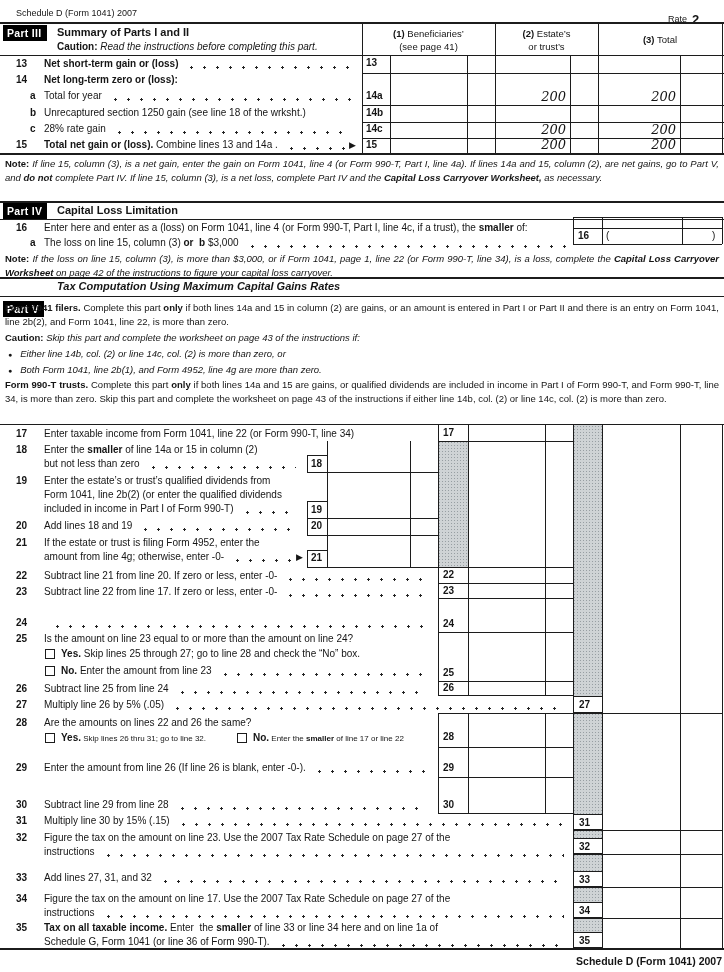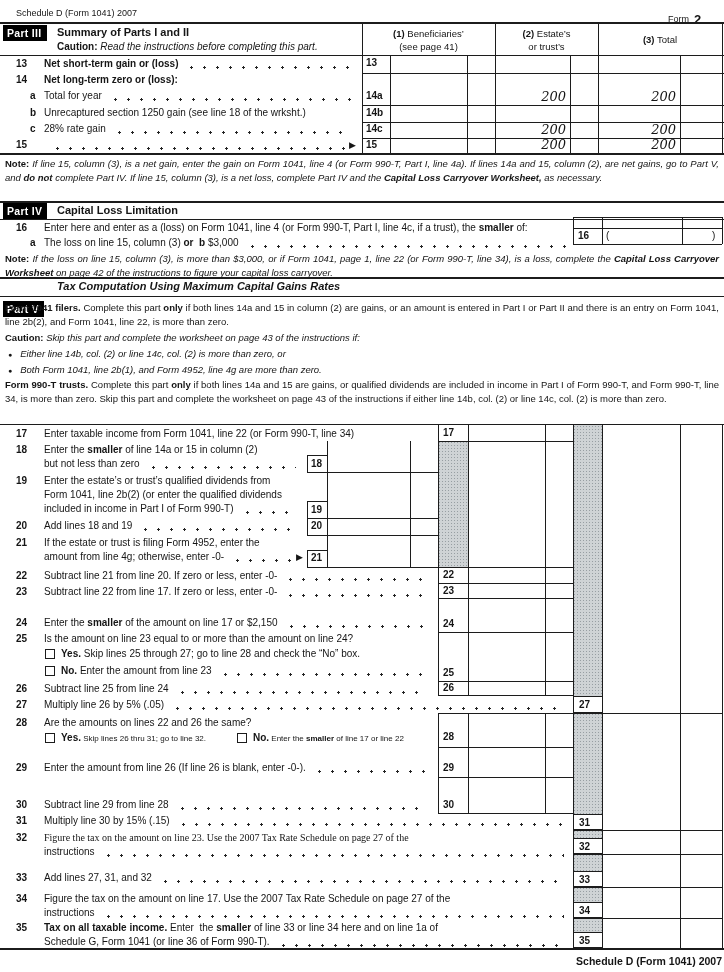--- a/index.html
+++ b/index.html
@@ -39,21 +39,21 @@
   .hdr{position:absolute;font-size:9px;}
   .ftr{position:absolute;font-weight:bold;font-size:10.5px;text-align:right;}
 </style>
 </head>
 <body>
 
 <div id="form-page">
 
   <div class="hdr" style="left:16px;top:8px;">Schedule D (Form 1041) 2007</div>
   <div class="hdr" style="left:668px;top:9px;display:flex;align-items:flex-end;">
-      <span>Form</span>
+      <span>Rate</span>
       <span class="b" style="font-size:13px;margin-left:5px;position:relative;top:3px;">2</span>
     </div>
 
   <div class="hl" style="left:0;top:22px;width:724px;height:2px;"></div>
   <div class="badge" style="left:3px;top:25px;">Part III</div>
   <div class="ptitle" style="left:57px;top:26px;">Summary of Parts I and II</div>
   <div class="row" style="left:57px;top:41px;"><span class="t"><span class="b">Caution:</span><span class="i"> Read the instructions before completing this part.</span></span></div>
 
   <div class="colhead" style="left:362px;top:27px;width:133px;"><span class="b">(1)</span><span> Beneficiaries’</span><br><span>(see page 41)</span></div>
   <div class="colhead" style="left:495px;top:27px;width:103px;"><span class="b">(2)</span><span> Estate’s</span><br><span>or trust’s</span></div>
@@ -72,21 +72,21 @@
   <div class="vl" style="left:570px;top:55px;height:98px;"></div>
   <div class="vl" style="left:598px;top:22px;height:131px;"></div>
   <div class="vl" style="left:680px;top:55px;height:98px;"></div>
   <div class="vl" style="left:722px;top:22px;height:131px;"></div>
 
   <div class="row" style="left:16px;top:58px;width:340px;"><span class="num">13</span><span class="t b">Net short-term gain or (loss)</span><span class="dots"></span></div>
   <div class="row" style="left:16px;top:74px;width:340px;"><span class="num">14</span><span class="t b">Net long-term zero or (loss):</span></div>
   <div class="row" style="left:30px;top:90px;width:326px;"><span class="letter">a</span><span class="t">Total for year</span><span class="dots"></span></div>
   <div class="row" style="left:30px;top:107px;width:326px;"><span class="letter">b</span><span class="t">Unrecaptured section 1250 gain (see line 18 of the wrksht.)</span></div>
   <div class="row" style="left:30px;top:123px;width:326px;"><span class="letter">c</span><span class="t">28% rate gain</span><span class="dots"></span></div>
-  <div class="row" style="left:16px;top:139px;width:340px;"><span class="num">15</span><span class="dots"></span><span class="arrow">▶</span></div>
+  <div class="row" style="left:16px;top:139px;width:340px;"><span class="num">15</span><span class="t"><span class="b">Total net gain or (loss).</span><span> Combine lines 13 and 14a .</span></span><span class="dots"></span><span class="arrow">▶</span></div>
 
   <div class="boxnum" style="left:366px;top:57px;">13</div>
   <div class="boxnum" style="left:366px;top:90px;">14a</div>
   <div class="boxnum" style="left:366px;top:107px;">14b</div>
   <div class="boxnum" style="left:366px;top:123px;">14c</div>
   <div class="boxnum" style="left:366px;top:139px;">15</div>
 
   <div class="cell" style="left:390px;top:55px;width:105px;height:18px;"></div>
   <div class="cell" style="left:495px;top:55px;width:103px;height:18px;"></div>
   <div class="cell" style="left:598px;top:55px;width:124px;height:18px;"></div>
@@ -207,33 +207,33 @@
   <div class="row" style="left:16px;top:444px;width:284px;"><span class="num">18</span><span class="t"><span>Enter the </span><span class="b">smaller</span><span> of line 14a or 15 in column (2)</span></span></div>
   <div class="row" style="left:44px;top:458px;width:256px;"><span class="t">but not less than zero</span><span class="dots"></span></div>
   <div class="row" style="left:16px;top:475px;width:284px;"><span class="num">19</span><span class="t">Enter the estate’s or trust’s qualified dividends from</span></div>
   <div class="row" style="left:44px;top:489px;width:256px;"><span class="t">Form 1041, line 2b(2) (or enter the qualified dividends</span></div>
   <div class="row" style="left:44px;top:503px;width:256px;"><span class="t">included in income in Part I of Form 990-T)</span><span class="dots"></span></div>
   <div class="row" style="left:16px;top:520px;width:284px;"><span class="num">20</span><span class="t">Add lines 18 and 19</span><span class="dots"></span></div>
   <div class="row" style="left:16px;top:537px;width:284px;"><span class="num">21</span><span class="t">If the estate or trust is filing Form 4952, enter the</span></div>
   <div class="row" style="left:44px;top:551px;width:259px;"><span class="t">amount from line 4g; otherwise, enter -0-</span><span class="dots"></span><span class="arrow">▶</span></div>
   <div class="row" style="left:16px;top:570px;width:416px;"><span class="num">22</span><span class="t">Subtract line 21 from line 20. If zero or less, enter -0-</span><span class="dots"></span></div>
   <div class="row" style="left:16px;top:586px;width:416px;"><span class="num">23</span><span class="t">Subtract line 22 from line 17. If zero or less, enter -0-</span><span class="dots"></span></div>
-  <div class="row" style="left:16px;top:617px;width:416px;"><span class="num">24</span><span class="t"><span>Enter the </span><span class="b">smaller</span><span> of the amount on line 17 or $2,150</span></span><span class="dots"></span></div>
+  <div class="row" style="left:16px;top:617px;width:416px;"><span class="num">24</span><span class="dots"></span></div>
   <div class="row" style="left:16px;top:633px;width:416px;"><span class="num">25</span><span class="t">Is the amount on line 23 equal to or more than the amount on line 24?</span></div>
   <div class="row" style="left:45px;top:648px;width:387px;"><span class="cb"></span><span class="t"><span class="b">Yes.</span><span> Skip lines 25 through 27; go to line 28 and check the “No” box.</span></span></div>
   <div class="row" style="left:45px;top:665px;width:387px;"><span class="cb"></span><span class="t"><span class="b">No.</span><span> Enter the amount from line 23</span></span><span class="dots"></span></div>
   <div class="row" style="left:16px;top:683px;width:416px;"><span class="num">26</span><span class="t">Subtract line 25 from line 24</span><span class="dots"></span></div>
   <div class="row" style="left:16px;top:699px;width:552px;"><span class="num">27</span><span class="t">Multiply line 26 by 5% (.05)</span><span class="dots"></span></div>
   <div class="row" style="left:16px;top:717px;width:416px;"><span class="num">28</span><span class="t">Are the amounts on lines 22 and 26 the same?</span></div>
   <div class="row" style="left:45px;top:732px;width:188px;"><span class="cb"></span><span class="t"><span class="b">Yes.</span><span class="sm"> Skip lines 26 thru 31; go to line 32.</span></span></div>
   <div class="row" style="left:237px;top:732px;width:196px;"><span class="cb"></span><span class="t"><span class="b">No.</span><span class="sm"> Enter the </span><span class="sm b">smaller</span><span class="sm"> of line 17 or line 22</span></span></div>
   <div class="row" style="left:16px;top:762px;width:416px;"><span class="num">29</span><span class="t">Enter the amount from line 26 (If line 26 is blank, enter -0-).</span><span class="dots"></span></div>
   <div class="row" style="left:16px;top:799px;width:416px;"><span class="num">30</span><span class="t">Subtract line 29 from line 28</span><span class="dots"></span></div>
   <div class="row" style="left:16px;top:815px;width:552px;"><span class="num">31</span><span class="t">Multiply line 30 by 15% (.15)</span><span class="dots"></span></div>
-  <div class="row" style="left:16px;top:832px;width:552px;"><span class="num">32</span><span class="t" style="width:510px;text-align:justify;font-family:Liberation Serif, serif;">Figure the tax on the amount on line 23. Use the 2007 Tax Rate Schedule on page 27 of the</span></div>
+  <div class="row" style="left:16px;top:832px;width:552px;"><span class="num">32</span><span class="t" style="width:510px;text-align:justify;">Figure the tax on the amount on line 23. Use the 2007 Tax Rate Schedule on page 27 of the</span></div>
   <div class="row" style="left:44px;top:846px;width:524px;"><span class="t">instructions</span><span class="dots"></span></div>
   <div class="row" style="left:16px;top:872px;width:552px;"><span class="num">33</span><span class="t">Add lines 27, 31, and 32</span><span class="dots"></span></div>
   <div class="row" style="left:16px;top:893px;width:552px;"><span class="num">34</span><span class="t" style="width:510px;text-align:justify;">Figure the tax on the amount on line 17. Use the 2007 Tax Rate Schedule on page 27 of the</span></div>
   <div class="row" style="left:44px;top:907px;width:524px;"><span class="t">instructions</span><span class="dots"></span></div>
   <div class="row" style="left:16px;top:922px;width:552px;"><span class="num">35</span><span class="t"><span class="b">Tax on all taxable income.</span><span> Enter  the </span><span class="b">smaller</span><span> of line 33 or line 34 here and on line 1a of</span></span></div>
   <div class="row" style="left:44px;top:936px;width:524px;"><span class="t">Schedule G, Form 1041 (or line 36 of Form 990-T).</span><span class="dots"></span></div>
 
   <div class="cell" style="left:468px;top:425px;width:105px;height:16px;"></div>
   <div class="cell" style="left:327px;top:441px;width:111px;height:31px;"></div>
   <div class="cell" style="left:327px;top:472px;width:111px;height:46px;"></div>

